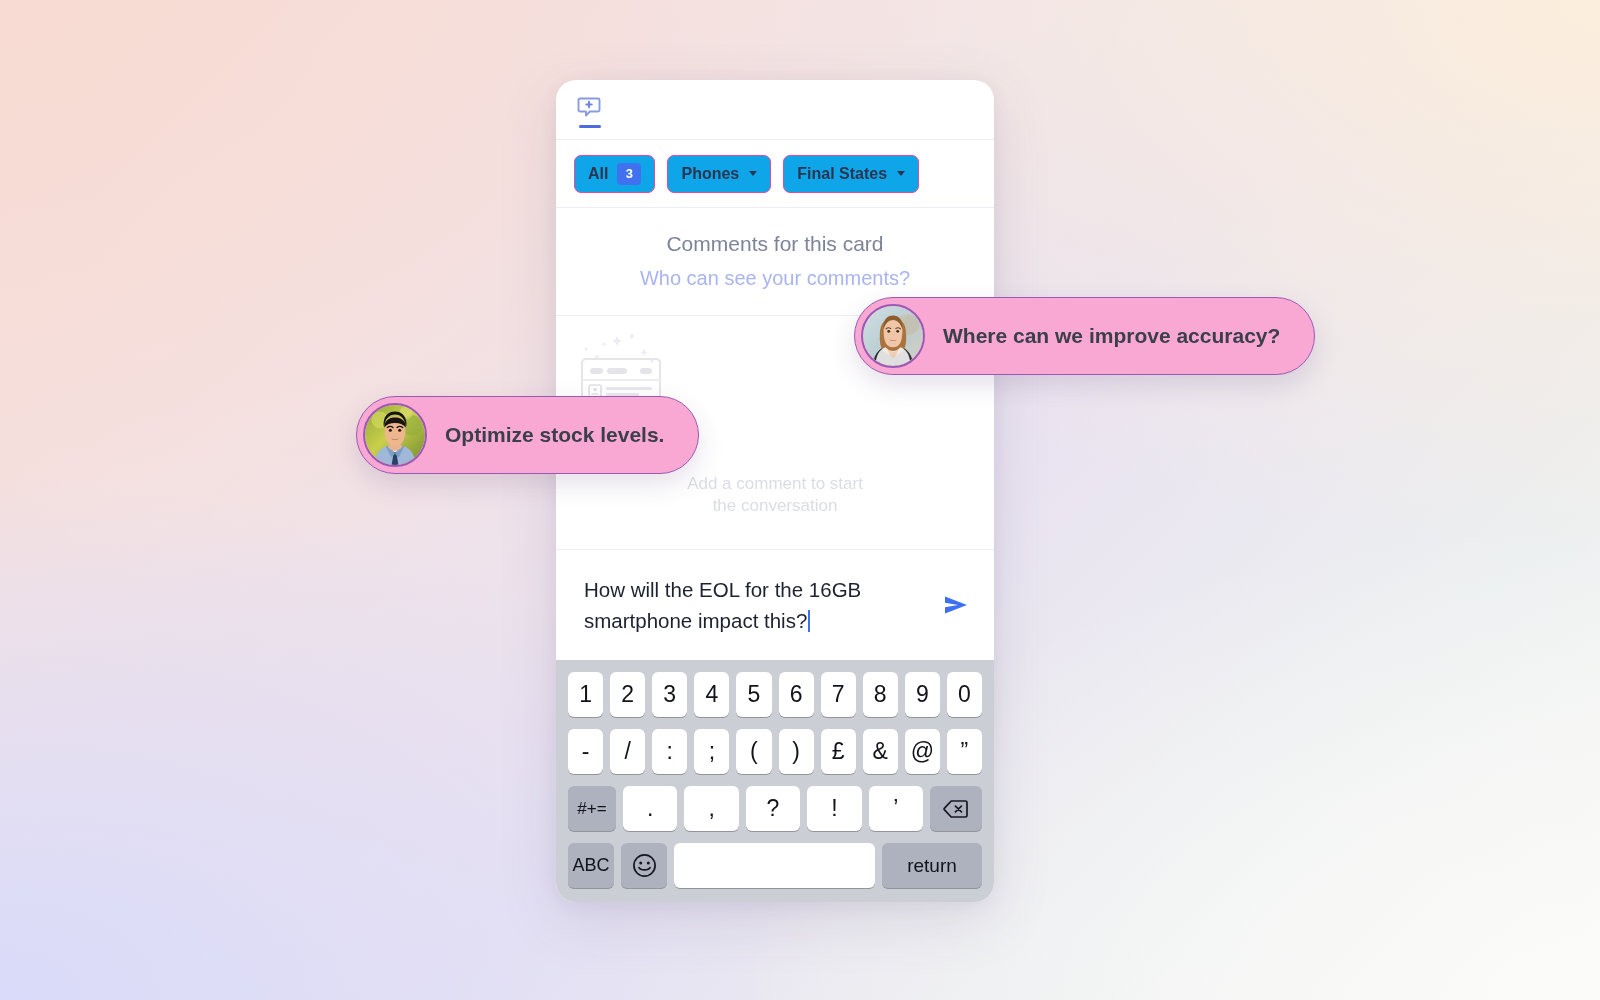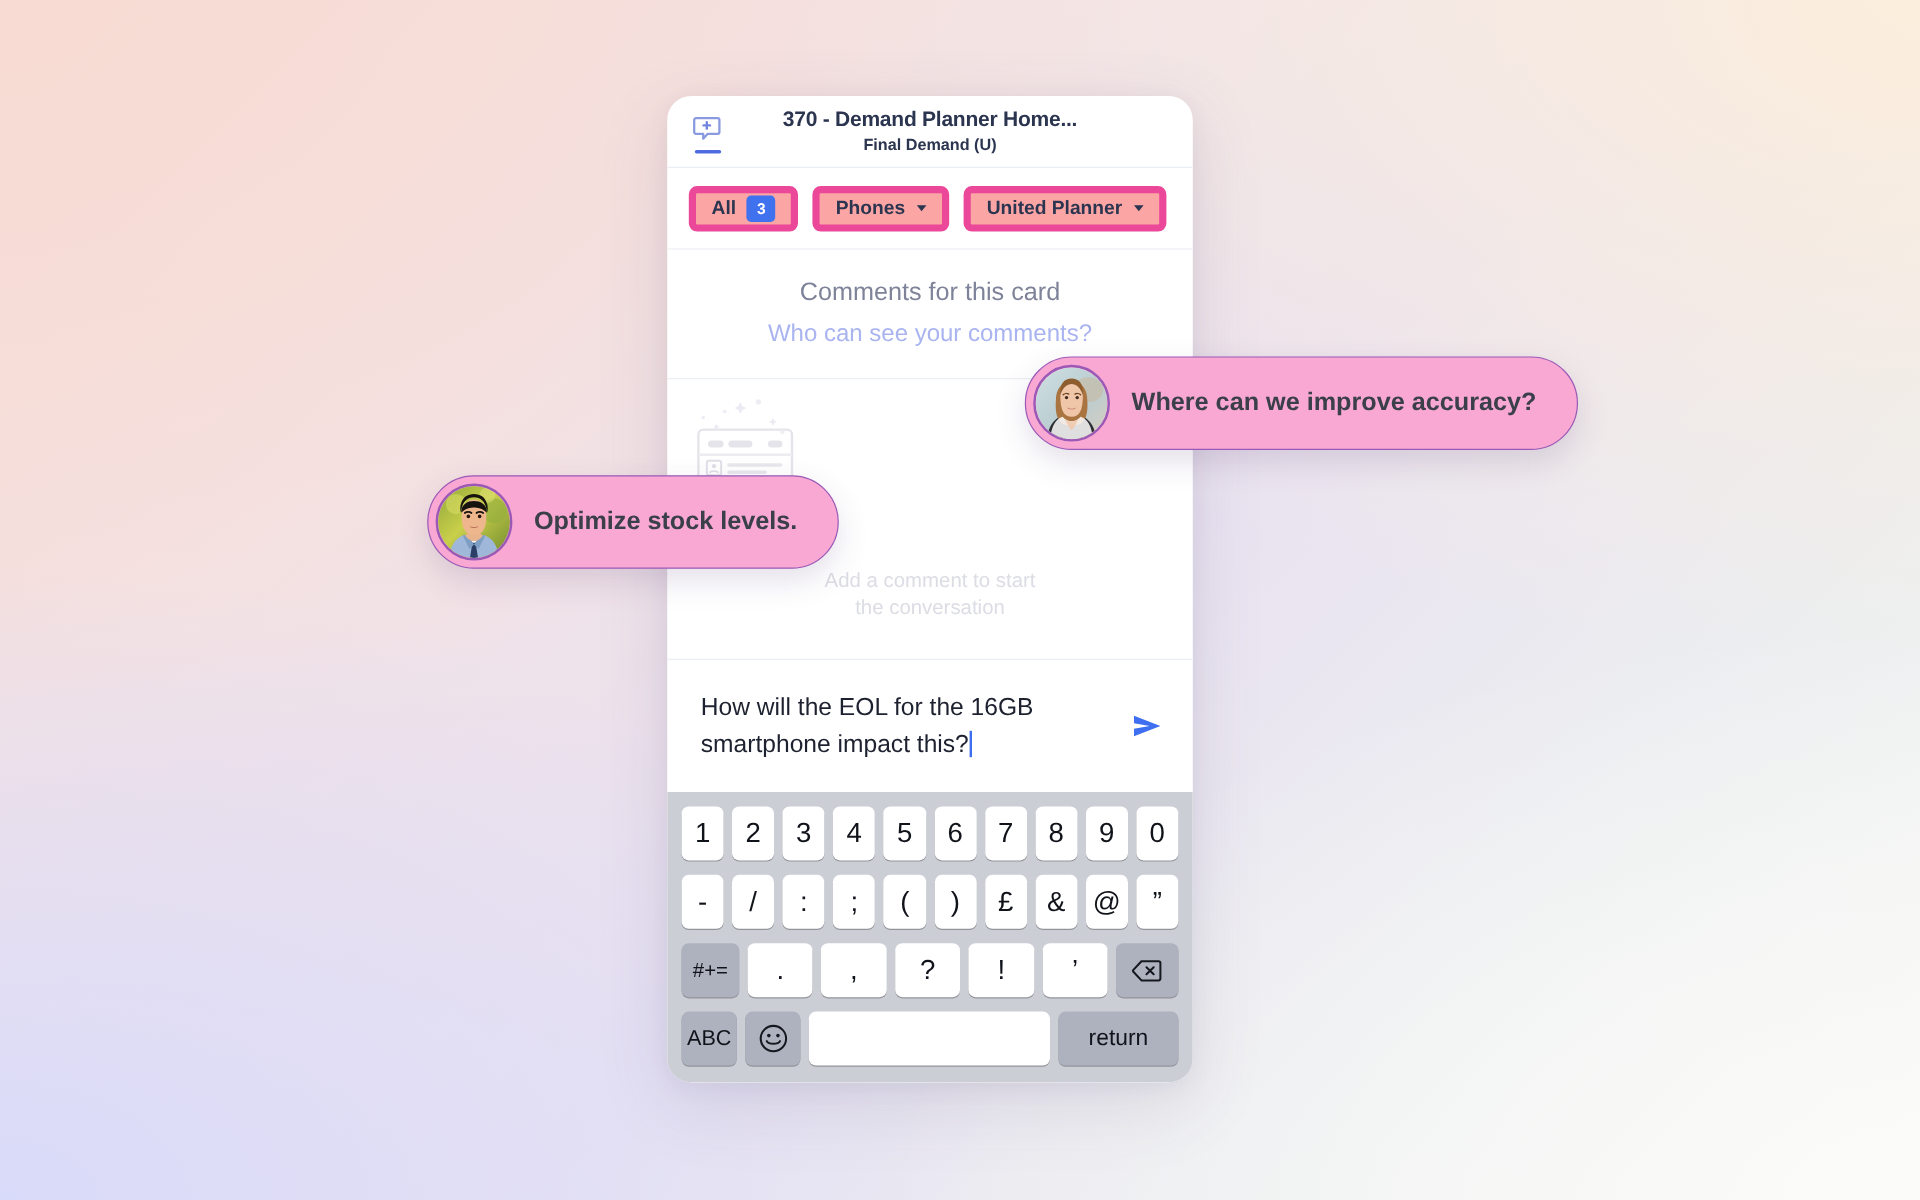--- a/index.html
+++ b/index.html
@@ -91,23 +91,23 @@
     flex: none;
     height: 68px;
     display: flex;
     align-items: center;
     gap: 12px;
     padding: 0 18px;
     border-bottom: 1px solid #eceef5;
   }
   .chip {
     height: 38px;
-    border: 6px solid #ec4899;
+    border: 1px solid #ec4899;
     border-radius: 7px;
-    background: #fca5a5;
+    background: #0ea5e9;
     display: flex;
     align-items: center;
     gap: 9px;
     padding: 0 13px;
     font-size: 16px;
     font-weight: 700;
     color: #2b3550;
     cursor: pointer;
     white-space: nowrap;
   }
@@ -287,37 +287,33 @@
 <div class="phone">
 
   <div class="app-header">
     <div class="app-icon-wrap">
       <svg width="26" height="26" viewBox="0 0 26 26" fill="none">
         <path d="M3 4.5h18a1.5 1.5 0 0 1 1.5 1.5v10a1.5 1.5 0 0 1-1.5 1.5h-8.2L9 21.5V17.5H3A1.5 1.5 0 0 1 1.5 16V6A1.5 1.5 0 0 1 3 4.5z" stroke="#8a9ae0" stroke-width="1.9" stroke-linejoin="round" fill="#ffffff"></path>
         <path d="M12 7.8v5.4M9.3 10.5h5.4" stroke="#7386dd" stroke-width="2" stroke-linecap="round"></path>
       </svg>
       <div class="app-icon-underline"></div>
     </div>
-    <div class="header-titles">
-      <div class="header-title">370 - Demand Planner Home...</div>
-      <div class="header-subtitle">Final Demand (U)</div>
-    </div>
   </div>
 
   <div class="filter-bar">
     <div class="chip">
       <span>All</span>
       <span class="chip-badge">3</span>
     </div>
     <div class="chip">
       <span>Phones</span>
       <span class="chev"></span>
     </div>
     <div class="chip">
-      <span>United Planner</span>
+      <span>Final States</span>
       <span class="chev"></span>
     </div>
   </div>
 
   <div class="comments-banner">
     <div class="comments-title">Comments for this card</div>
     <div class="comments-link">Who can see your comments?</div>
   </div>
 
   <div class="empty-state">

